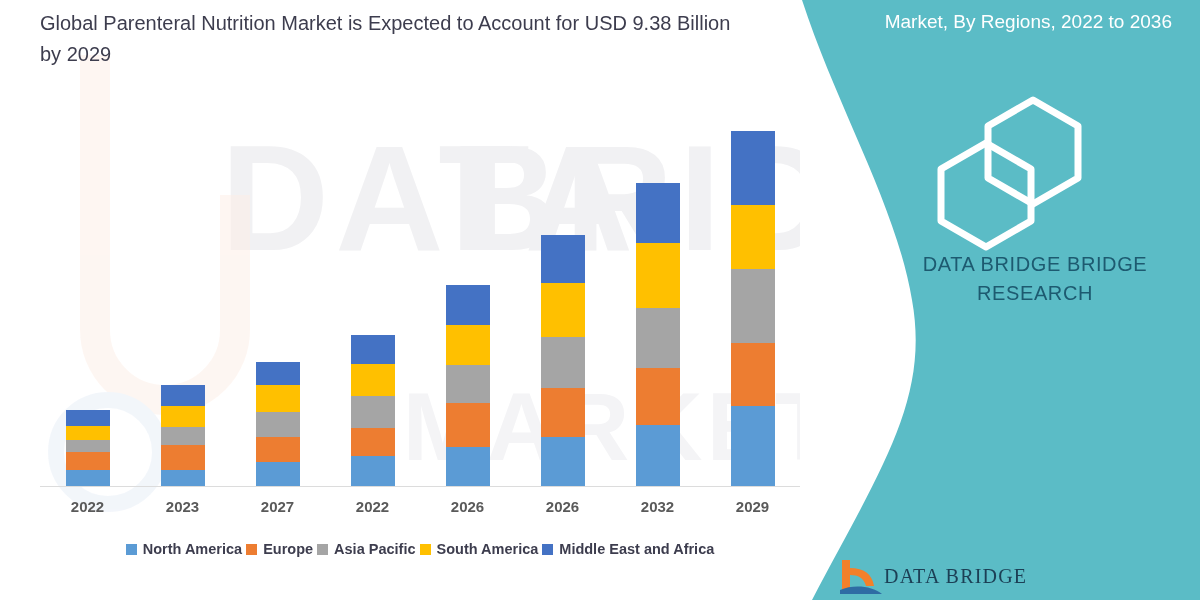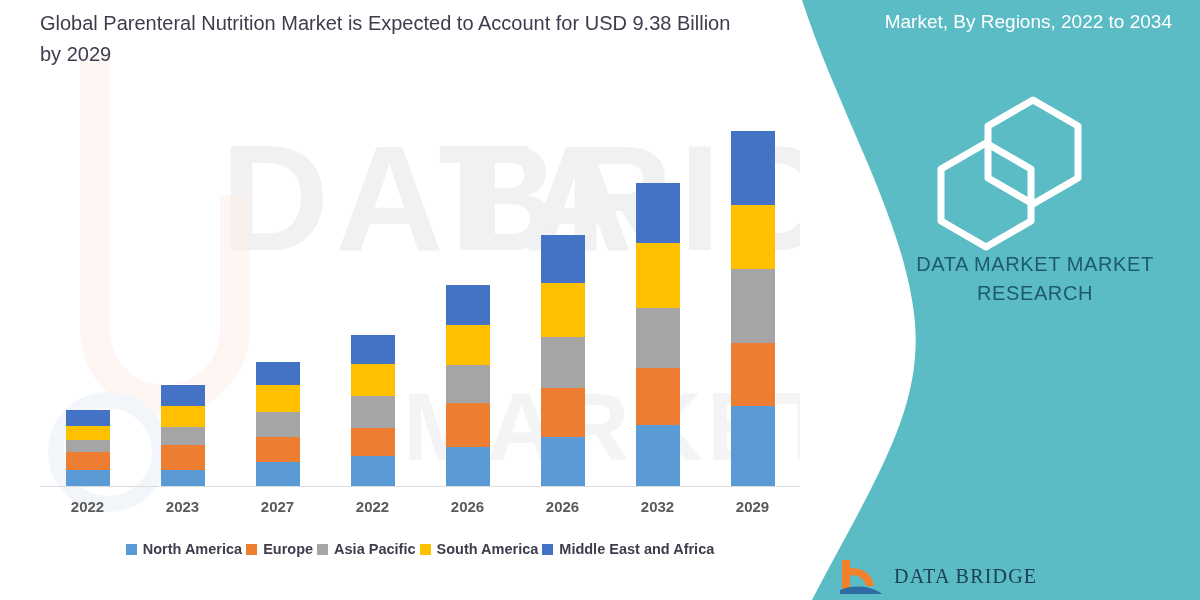--- a/index.html
+++ b/index.html
@@ -30,21 +30,21 @@
   .hex-label.y2022 { left:1022px; top:127px; }
   .hex-label.y2029 { left:958px; top:170px; }
 
   .brand-text {
     position:absolute; left:880px; top:250px; width:310px;
     text-align:center; color:#1d5a70; z-index:4;
     font-size:20px; line-height:1.45; letter-spacing:.6px;
   }
 
   .logo-wrap { position:absolute; left:838px; top:556px; z-index:5;
-               display:flex; align-items:center; gap:10px; }
+               display:flex; align-items:center; }
   .logo-text { color:#1c3f55; font-size:20px; letter-spacing:1.2px;
                font-family:"Liberation Serif", serif; }
 
   
   .chart-title {
     position:absolute; left:40px; top:8px; width:700px;
     text-align:left; color:#3d3d4e; z-index:3;
     font-size:20px; line-height:1.55; font-weight:400;
   }
 
@@ -115,23 +115,23 @@
 
     <g fill="none" stroke="#ffffff" stroke-width="7" stroke-linejoin="round">
       <polygon points="1033,100 1078,126 1078,178 1033,204 988,178 988,126"></polygon>
       <polygon points="986,143 1031,169 1031,221 986,247 941,221 941,169"></polygon>
     </g>
   </svg>
 
   <div class="hex-label y2022">2022</div>
   <div class="hex-label y2029">2029</div>
 
-  <div class="right-head">Market, By Regions, 2022 to 2034</div>
-
-  <div class="brand-text">DATA MARKET MARKET RESEARCH</div>
+  <div class="right-head">Market, By Regions, 2022 to 2036</div>
+
+  <div class="brand-text">DATA BRIDGE BRIDGE RESEARCH</div>
 
   <div class="logo-wrap">
     <svg width="46" height="40" viewBox="0 0 46 40">
       <path d="M4 4 L12 4 L12 34 L4 34 Z" fill="#F3802A"></path>
       <path d="M12 12 C 26 12, 34 18, 36 30 L28 30 C 26 22, 20 19, 12 19 Z" fill="#F3802A"></path>
       <path d="M2 34 C 16 28, 34 30, 44 38 L2 38 Z" fill="#2E6CA4"></path>
     </svg>
     <span class="logo-text">DATA BRIDGE</span>
   </div>
 

